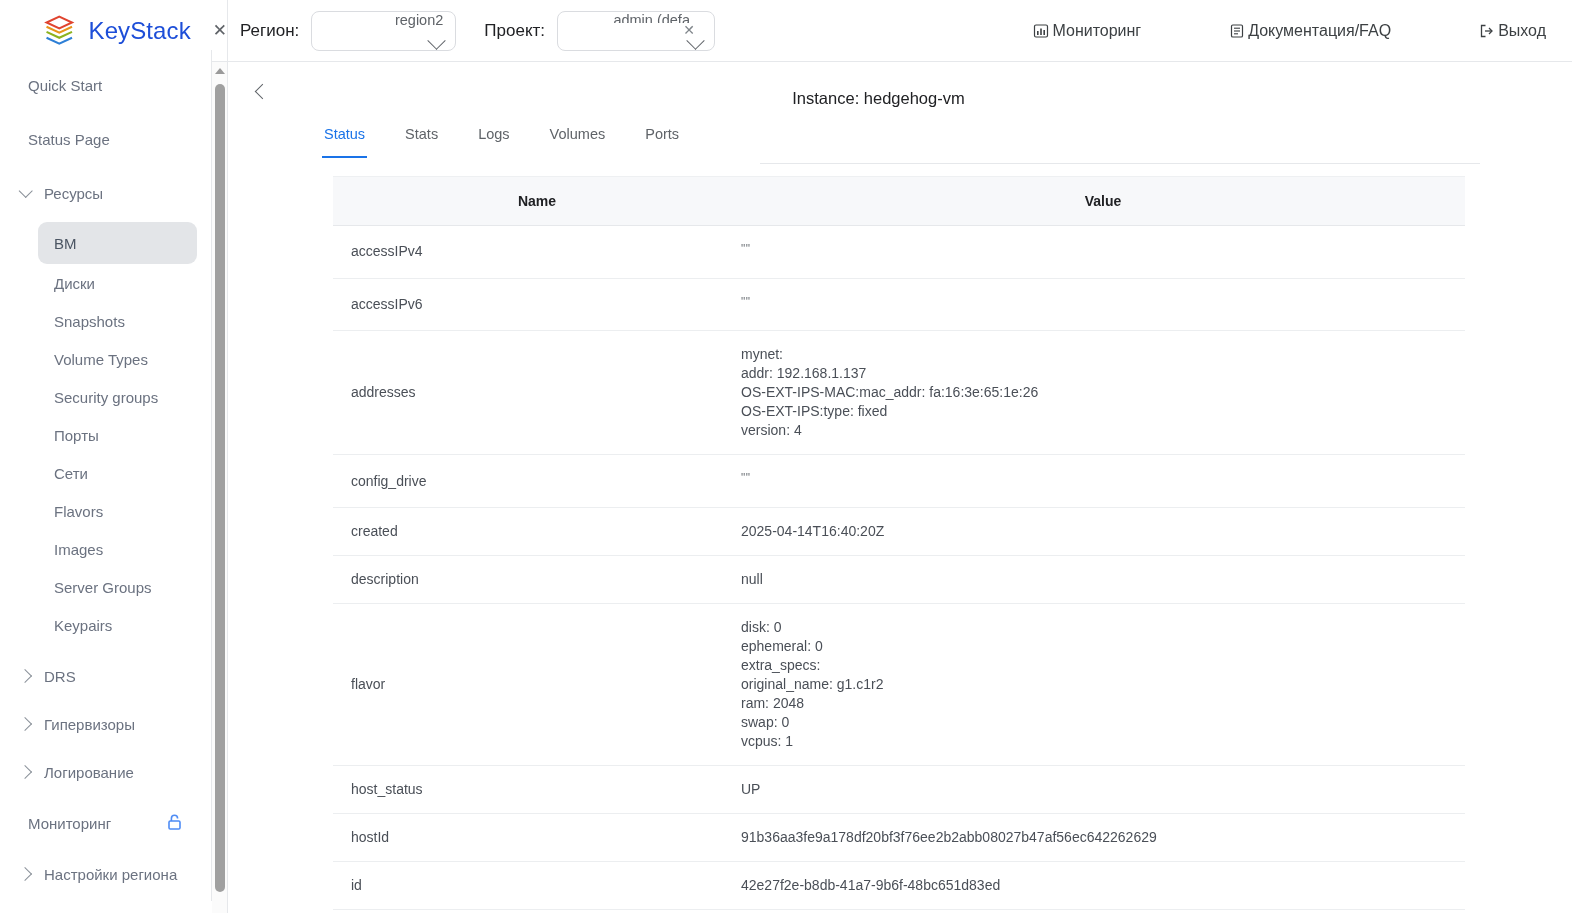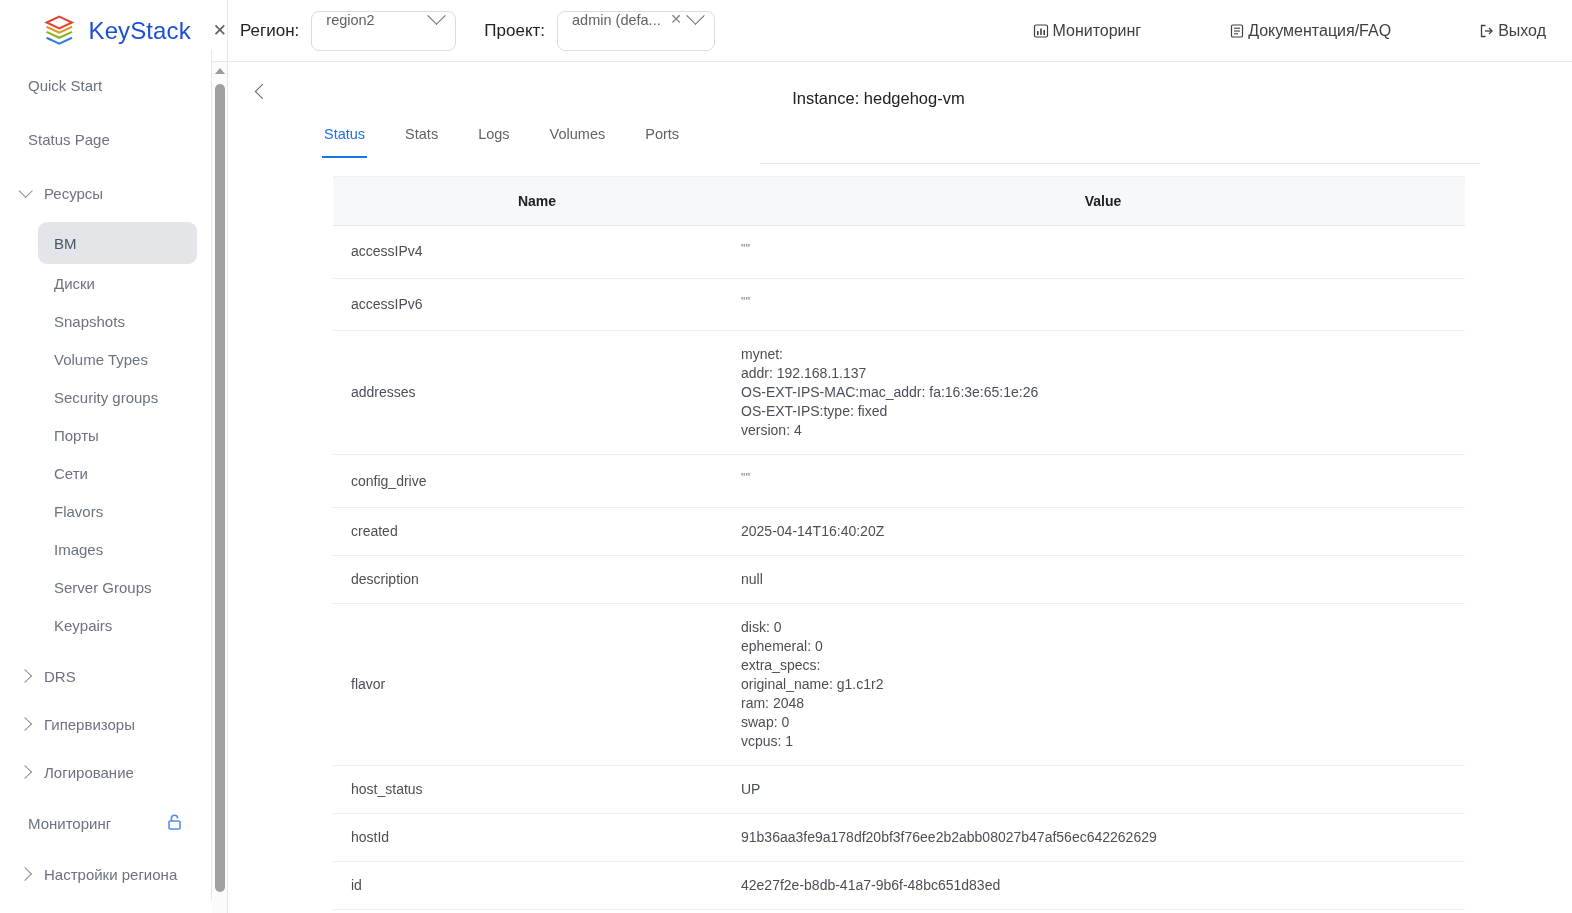--- a/index.html
+++ b/index.html
@@ -54,24 +54,25 @@
   }
   .sel-label {
     font-size: 17px;
     color: #202124;
     margin-right: 12px;
   }
   .sel-box {
     height: 40px;
     border: 1px solid #dadce0;
     border-radius: 8px;
-    display: flex; align-items: flex-start;
+    display: flex; align-items: flex-end;
     padding: 0 12px 0 14px;
     background: #fff;
     cursor: pointer;
+    flex-direction: column;
   }
   .sel-box.region { width: 145px; }
   .sel-box.project { width: 158px; }
   .sel-value {
     font-size: 14.5px;
     color: #5f6368;
     white-space: nowrap;
     overflow: hidden;
     flex: 1;
   }

